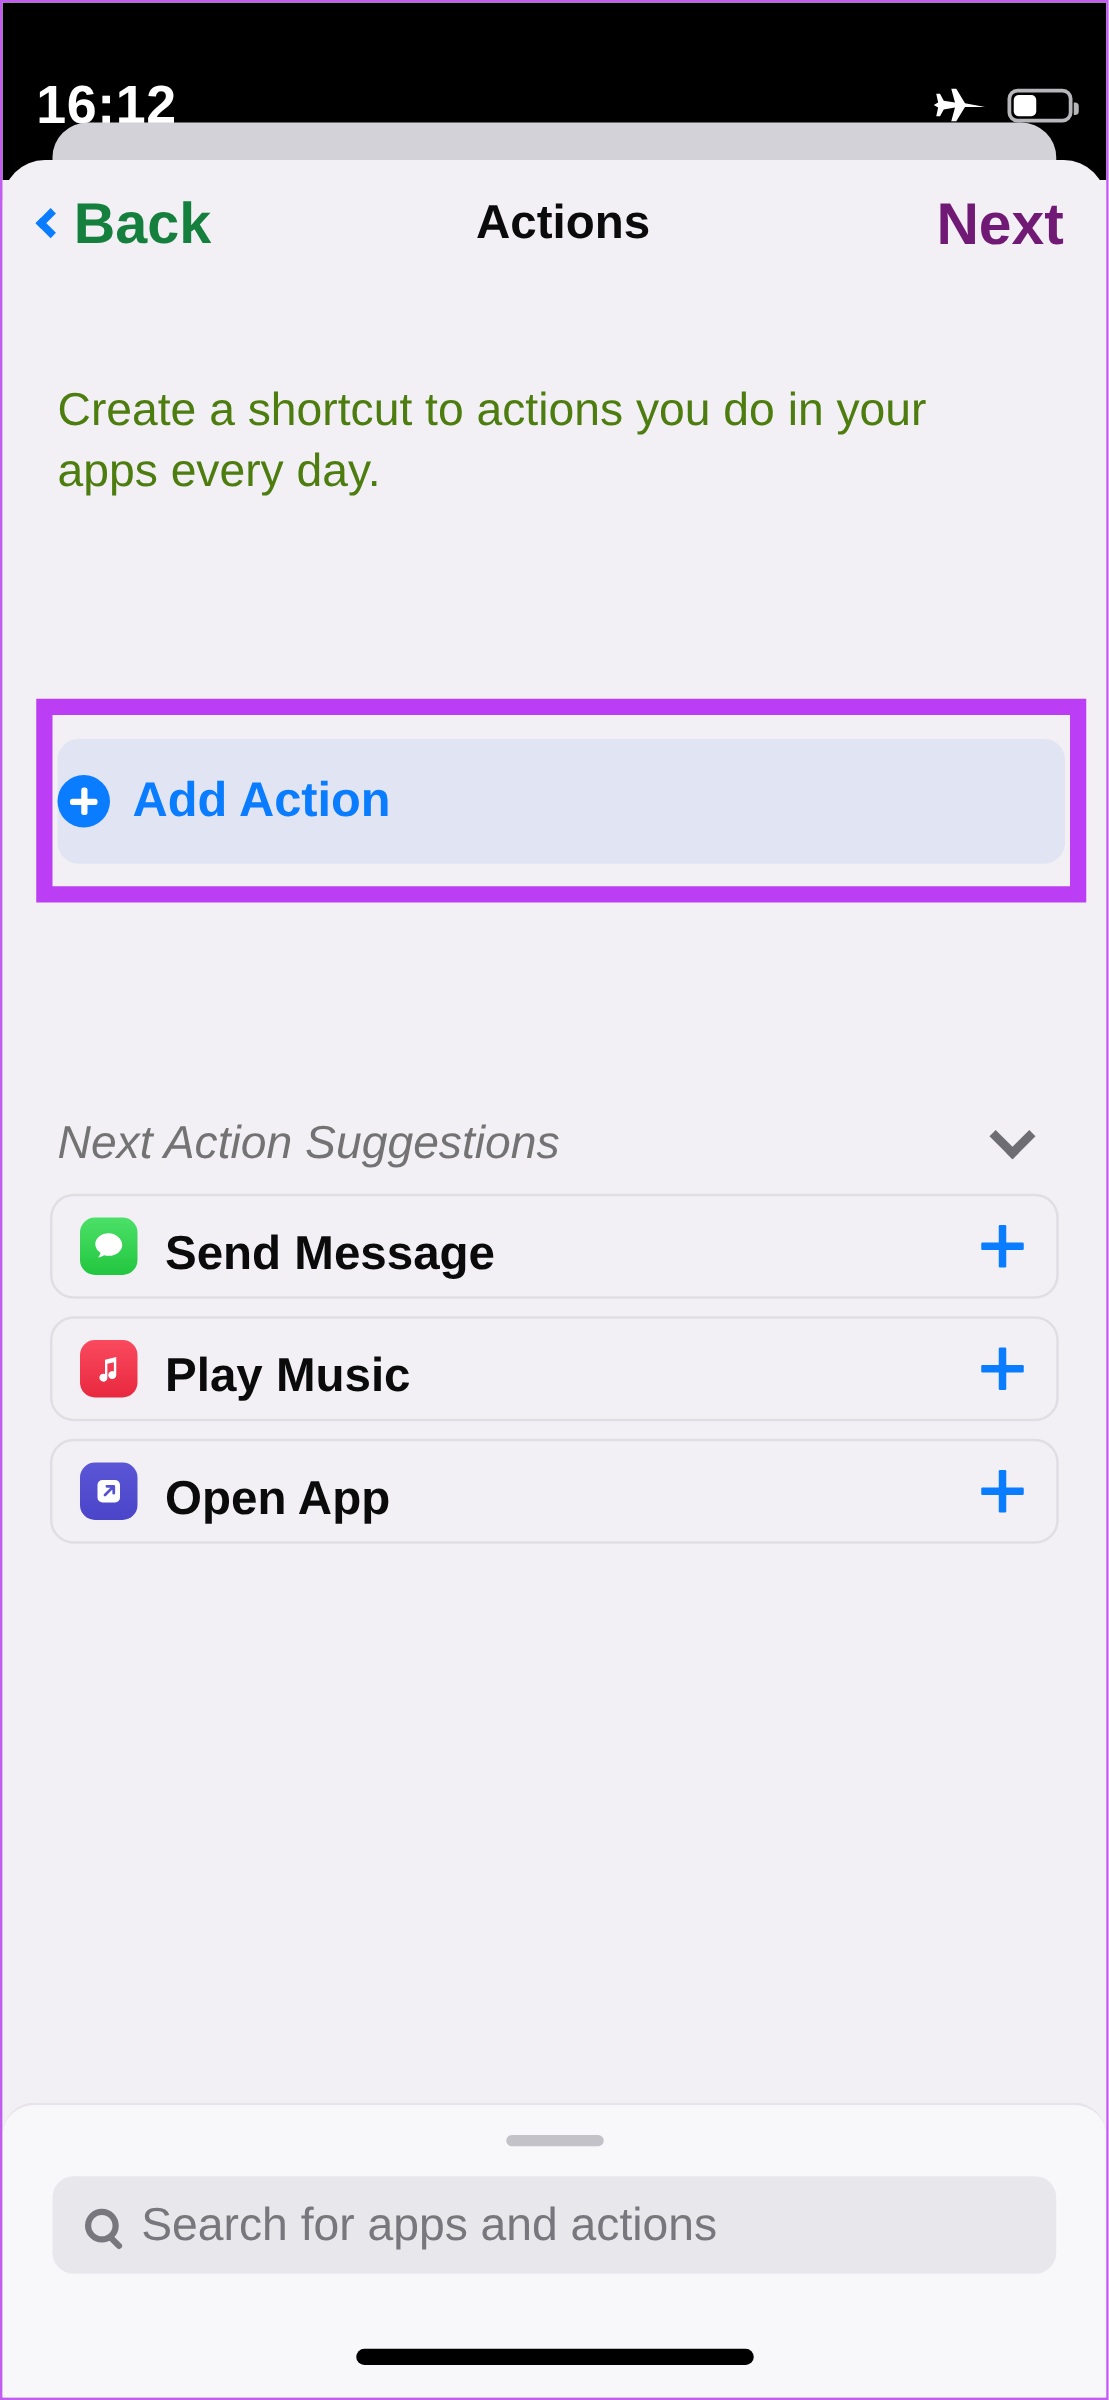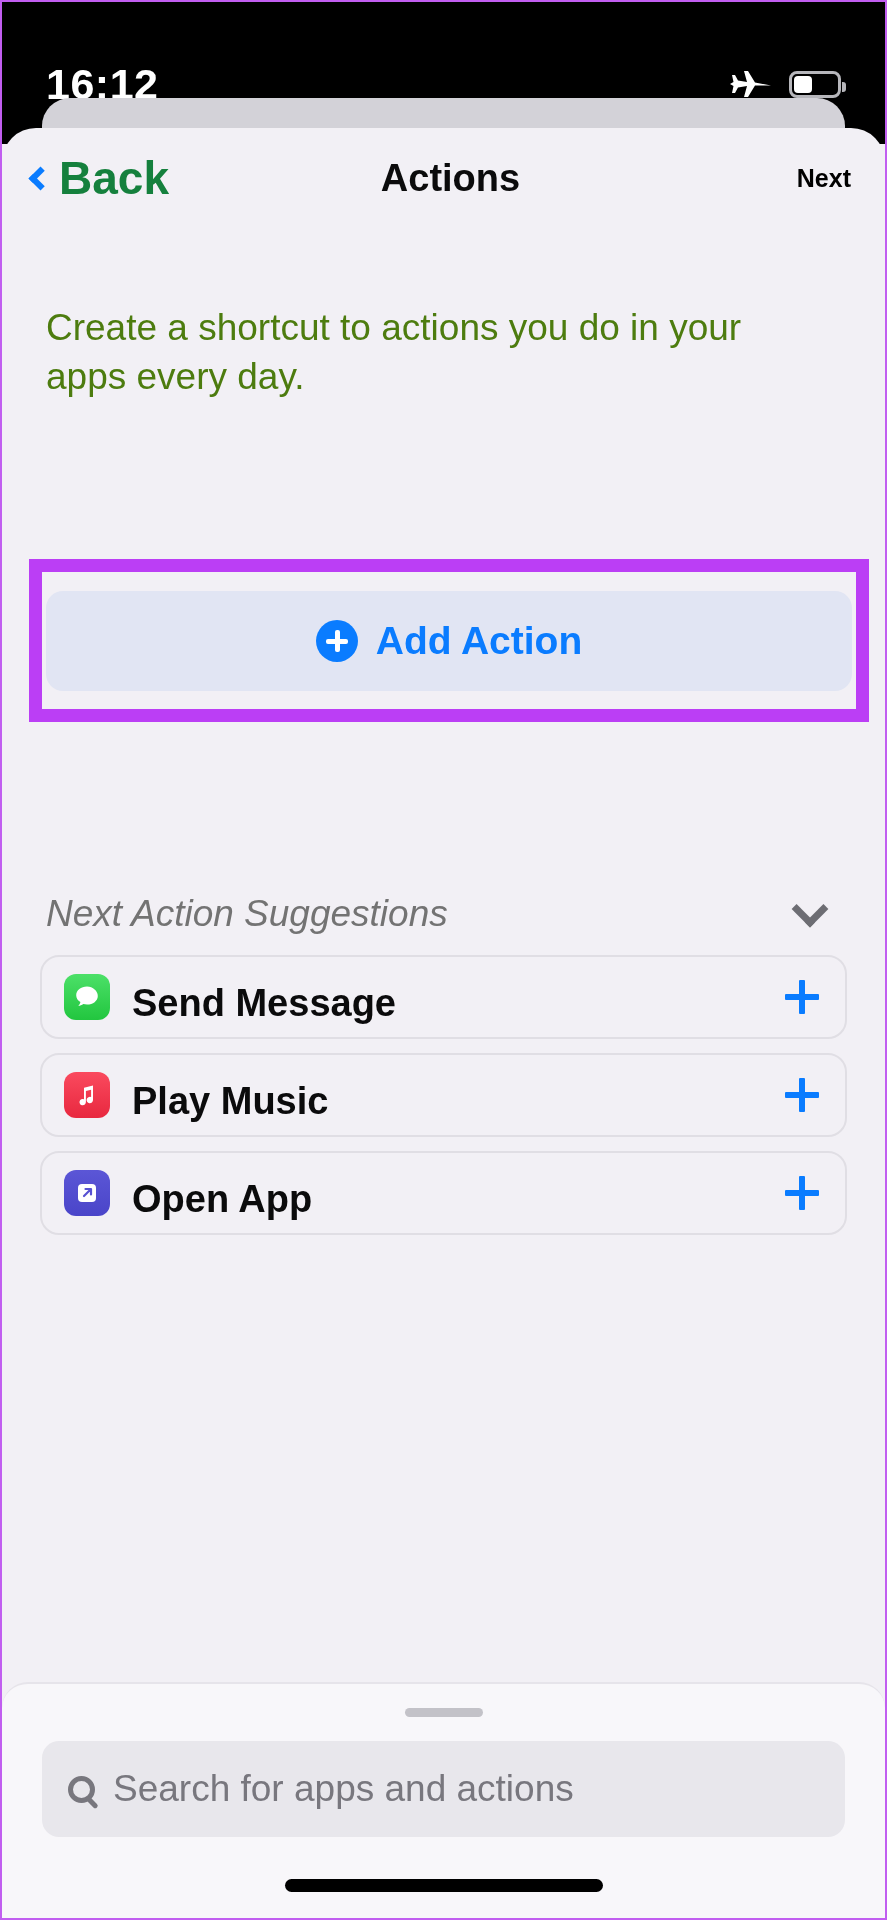--- a/index.html
+++ b/index.html
@@ -16,21 +16,21 @@
     border: 2px solid #c15ef0;
     overflow: hidden;
   }
 
   
   #status-bar {
     position: absolute; top:0; left:0;
     width: 100%; height: 142px;
     background: #000000;
     display: flex; align-items: center;
-    padding: 0 44px;
+    padding: 0 27px;
     z-index: 6;
   }
   #status-time {
     color:#fff; font-size: 43px; font-weight: 600;
     letter-spacing: 0.5px;
     margin-top: 22px;
   }
   #status-right {
     margin-left:auto; margin-top: 22px;
     display:flex; align-items:center; gap: 16px;
@@ -80,21 +80,21 @@
     display:inline-block; width:17px; height:17px;
     border-left: 6px solid #0a7cff; border-bottom: 6px solid #0a7cff;
     transform: rotate(45deg); margin-right: 4px; margin-left: 6px;
   }
   #nav-title {
     position:absolute; left:14px; right:0; text-align:center;
     font-size: 38px; font-weight: 700; color:#0b0b0c;
     pointer-events:none;
   }
   #next-button {
-    margin-left:auto; color:#000000; font-size: 25px;
+    margin-left:auto; color:#701a75; font-size: 47px;
     font-weight: 600; padding-right: 10px;
   }
 
   
   #description {
     margin: 76px 44px 0 44px;
     font-size: 37px; line-height: 1.32;
     color:#4d7c0f;
     max-width: 740px;
   }
@@ -104,21 +104,21 @@
     position:absolute; left: 27px; top: 431px;
     width: 840px; height: 163px;
     border: 13px solid #bb3ef5;
     background: transparent;
   }
   #add-action-button {
     position:absolute; left: 44px; top: 463px;
     width: 806px; height: 100px;
     background:#e1e5f3;
     border-radius: 17px;
-    display:flex; align-items:center; justify-content:center;
+    display:flex; align-items:center; 
     gap: 18px;
   }
   #plus-circle {
     position:relative; width: 42px; height: 42px;
     border-radius:50%; background:#0a7cff;
     flex: 0 0 auto;
   }
   #plus-circle::before, #plus-circle::after {
     content:""; position:absolute; background:#fff; border-radius:2px;
   }
@@ -182,21 +182,21 @@
     position:absolute; left:0; right:0; top: 1554px; bottom:0;
     background:#f8f7fa;
     border-radius: 26px 26px 0 0;
     border-top: 2px solid #e6e4ea;
   }
   #grabber {
     width: 78px; height: 9px; border-radius: 5px;
     background:#c3c2c8; margin: 24px auto 0 auto;
   }
   #search-field {
-    margin: 24px 40px 0 40px; height: 96px;
+    margin: 24px 40px 0 40px; height: 78px;
     background:#e8e7ec; border-radius: 17px;
     display:flex; align-items:center; padding: 17px 26px;
     gap: 18px;
   }
   .magnifier {
     position:relative; width: 27px; height: 27px;
     border: 5px solid #78777e; border-radius: 50%;
     flex:0 0 auto;
   }
   .magnifier::after {

